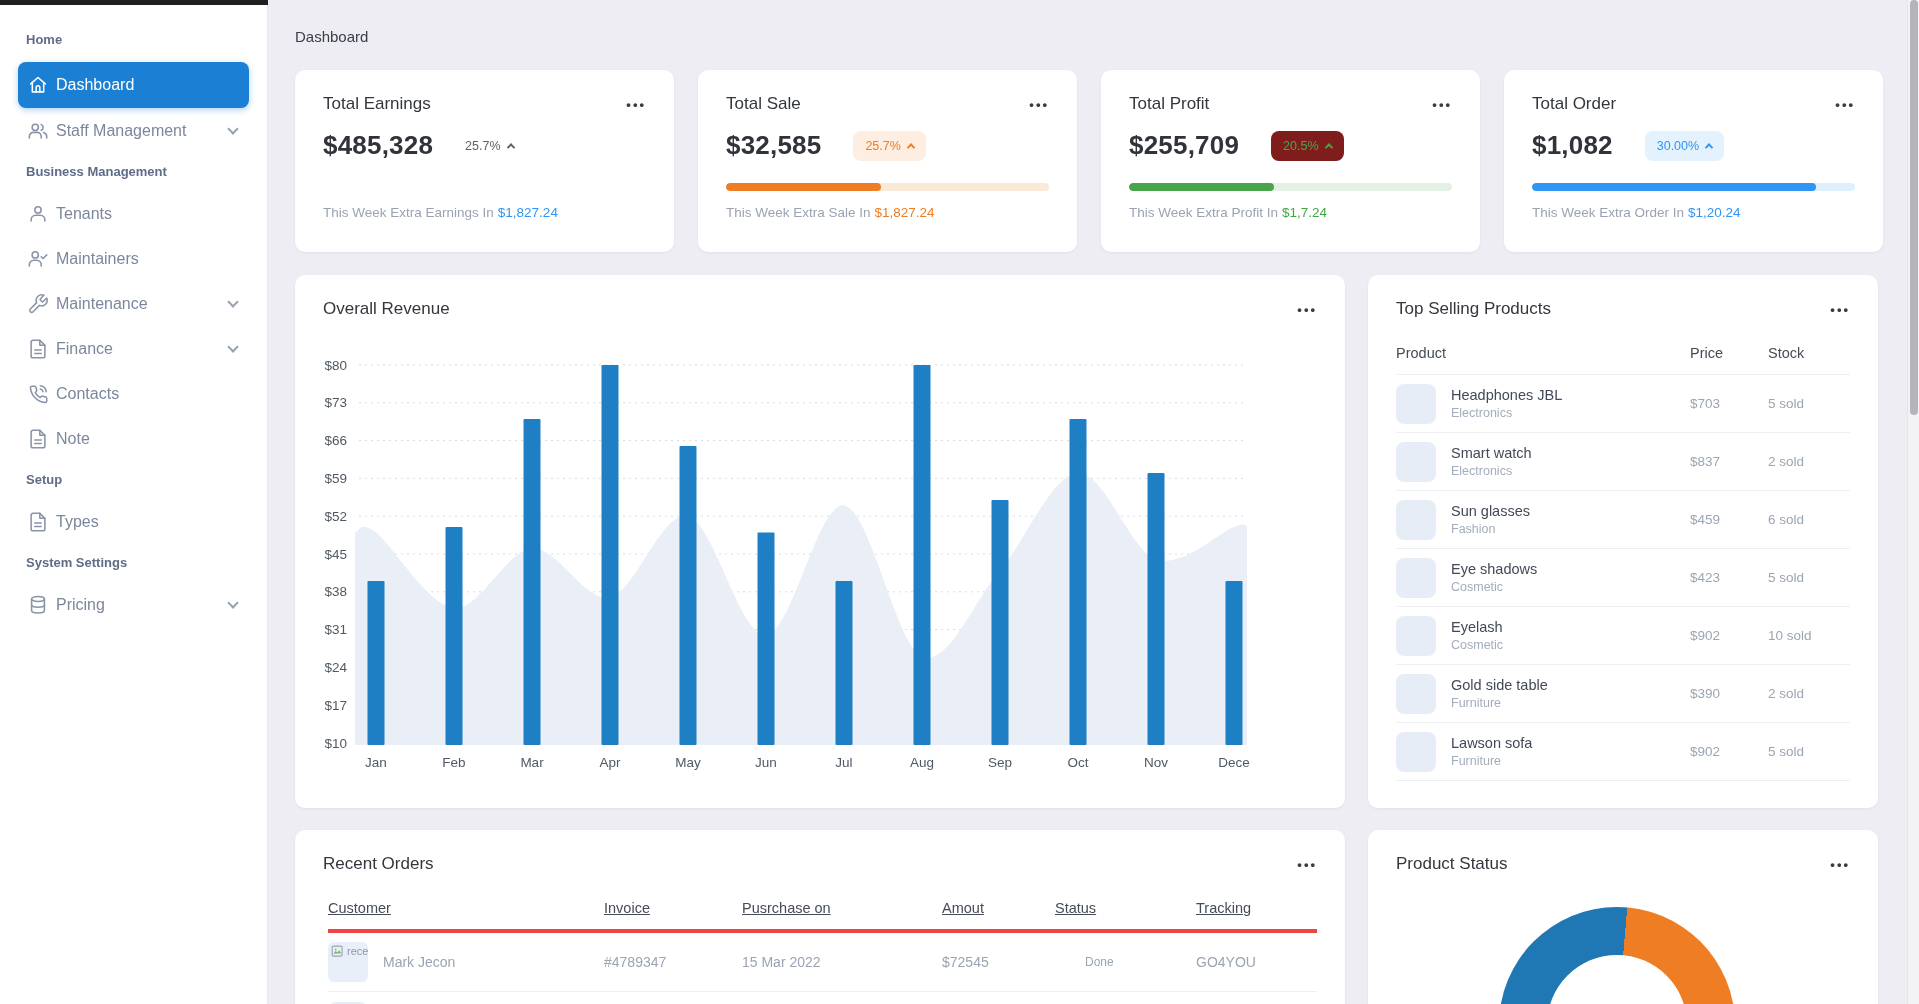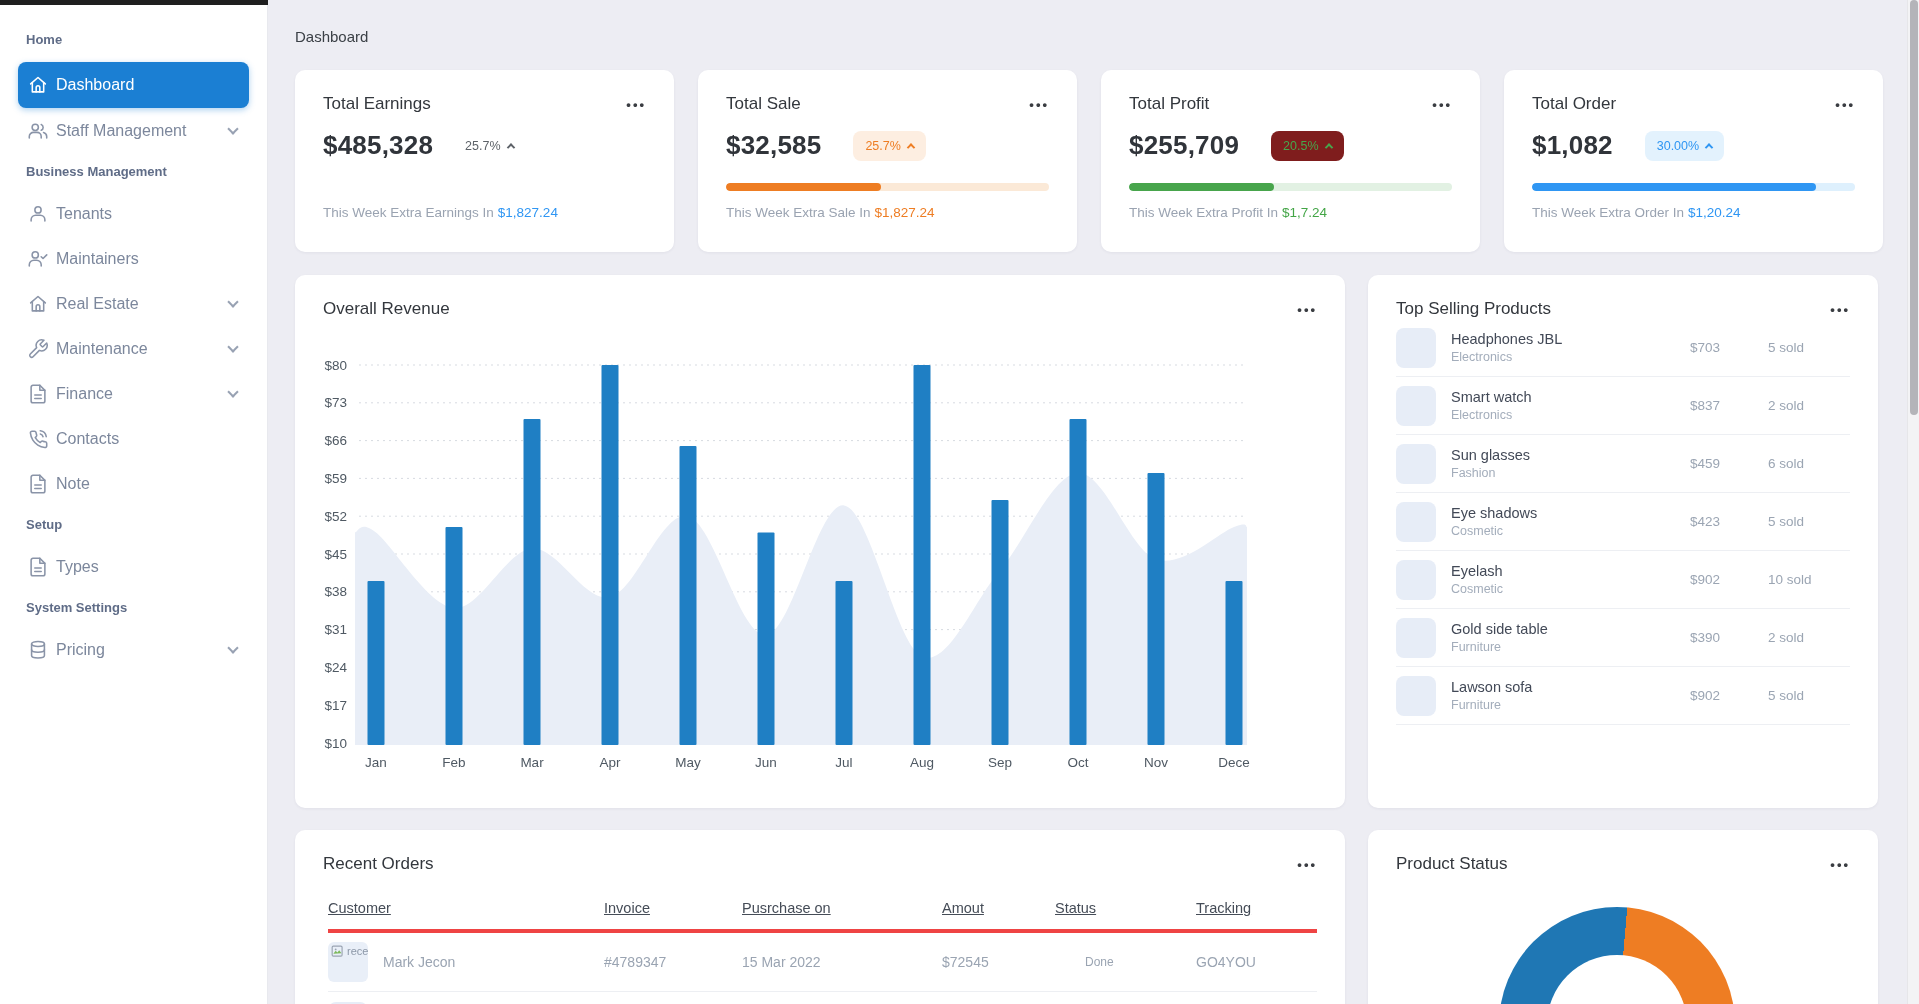--- a/index.html
+++ b/index.html
@@ -135,31 +135,20 @@
     <span class="ico">
       <svg viewBox="0 0 24 24">
           <circle cx="9" cy="7.5" r="3.4"></circle>
           <path d="M2.5 19.5v-1.2a5 5 0 0 1 5-5h3a5 5 0 0 1 5 5v1.2"></path>
           <path d="M15.5 9.5l2 2 4-4"></path>
         </svg>
     </span>
     <span>Maintainers</span>
   </div>
 
-  <div class="side-item">
-    <span class="ico">
-      <svg viewBox="0 0 24 24">
-          <path d="M4 10.8 12 3.8l8 7"></path>
-          <path d="M5.8 9.3v10.2h12.4V9.3"></path>
-          <path d="M10 19.5v-4.6a2 2 0 0 1 4 0v4.6"></path>
-        </svg>
-    </span>
-    <span>Real Estate</span>
-    <span class="chev-down"></span>
-  </div>
 
   <div class="side-item">
     <span class="ico">
       <svg viewBox="0 0 24 24">
           <path d="M14.7 6.3a1 1 0 0 0 0 1.4l1.6 1.6a1 1 0 0 0 1.4 0l3.77-3.77a6 6 0 0 1-7.94 7.94l-6.91 6.91a2.12 2.12 0 0 1-3-3l6.91-6.91a6 6 0 0 1 7.94-7.94l-3.76 3.76z"></path>
         </svg>
     </span>
     <span>Maintenance</span>
     <span class="chev-down"></span>
   </div>
@@ -356,20 +345,25 @@
         <text x="861" y="492" class="xtick">Nov</text>
         <text x="939" y="492" class="xtick">Dece</text>
       </svg>
   </section>
 
   <section class="card products-card">
     <div class="card-head">
       <div class="card-title">Top Selling Products</div>
       <div class="dots-btn">•••</div>
     </div>
+    <div class="tp-grid tp-head">
+      <span>Product</span>
+      <span>Price</span>
+      <span>Stock</span>
+    </div>
     <div id="tp-rows">
         <div class="tp-grid tp-row">
           <span class="tp-prod">
             <span class="avatar-box"></span>
             <span>
               <div class="tp-name">Headphones JBL</div>
               <div class="tp-cat">Electronics</div>
             </span>
           </span>
           <span class="tp-gray">$703</span>

